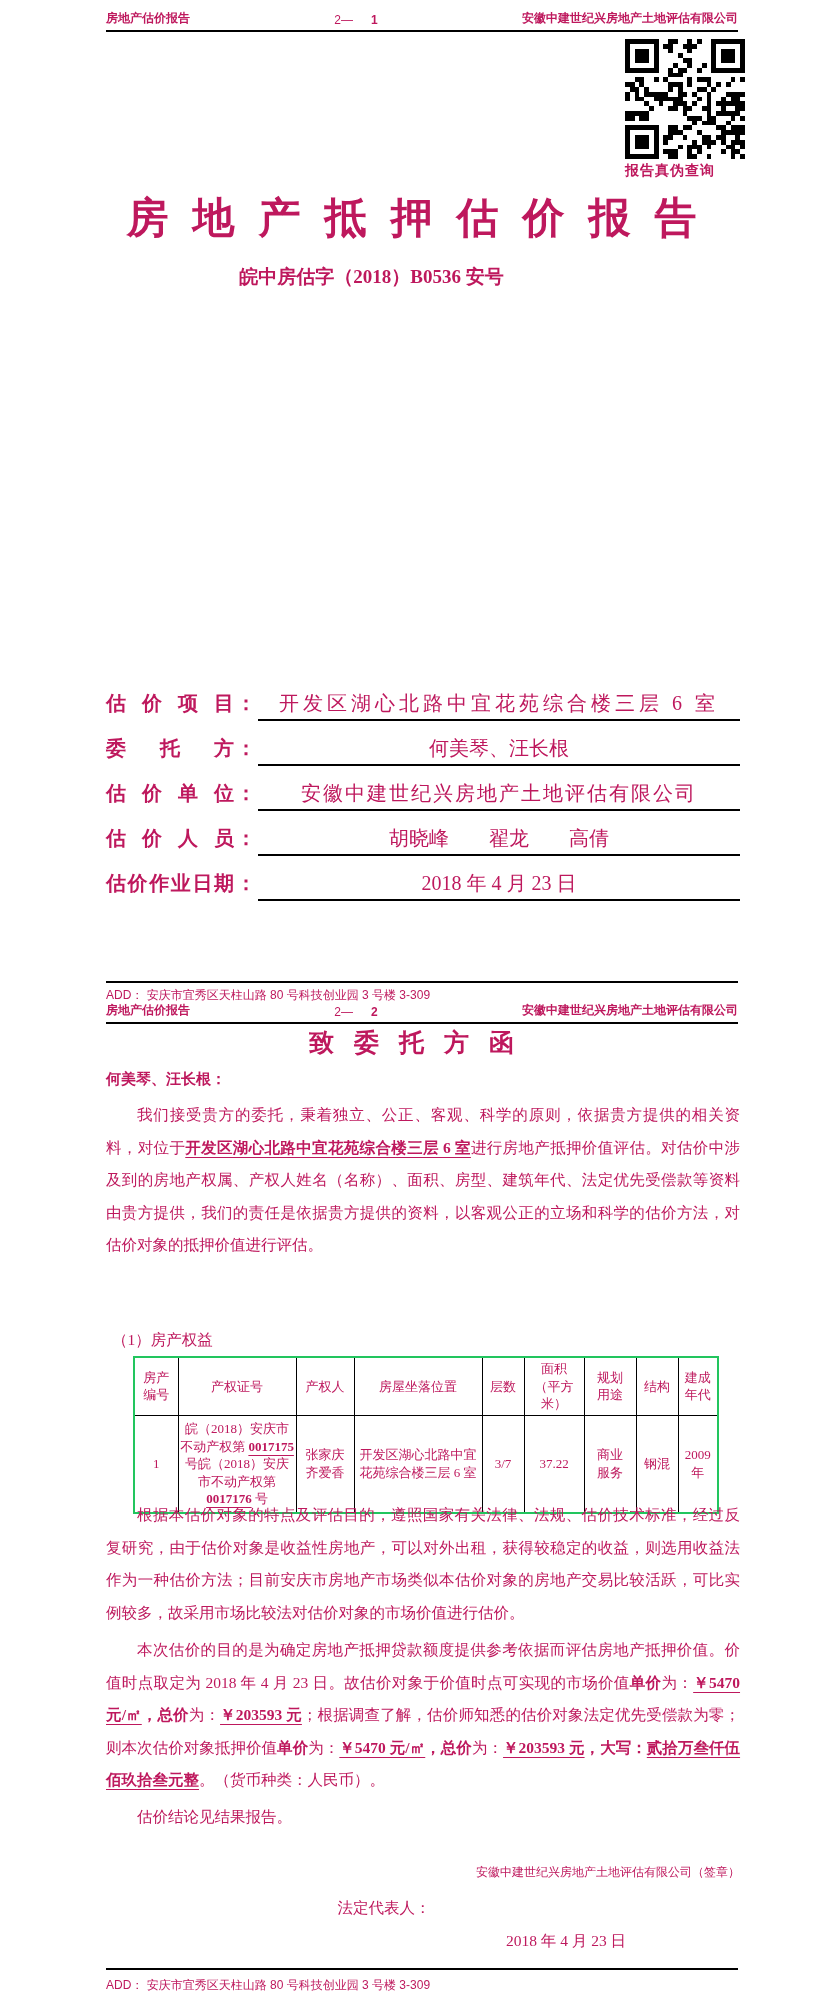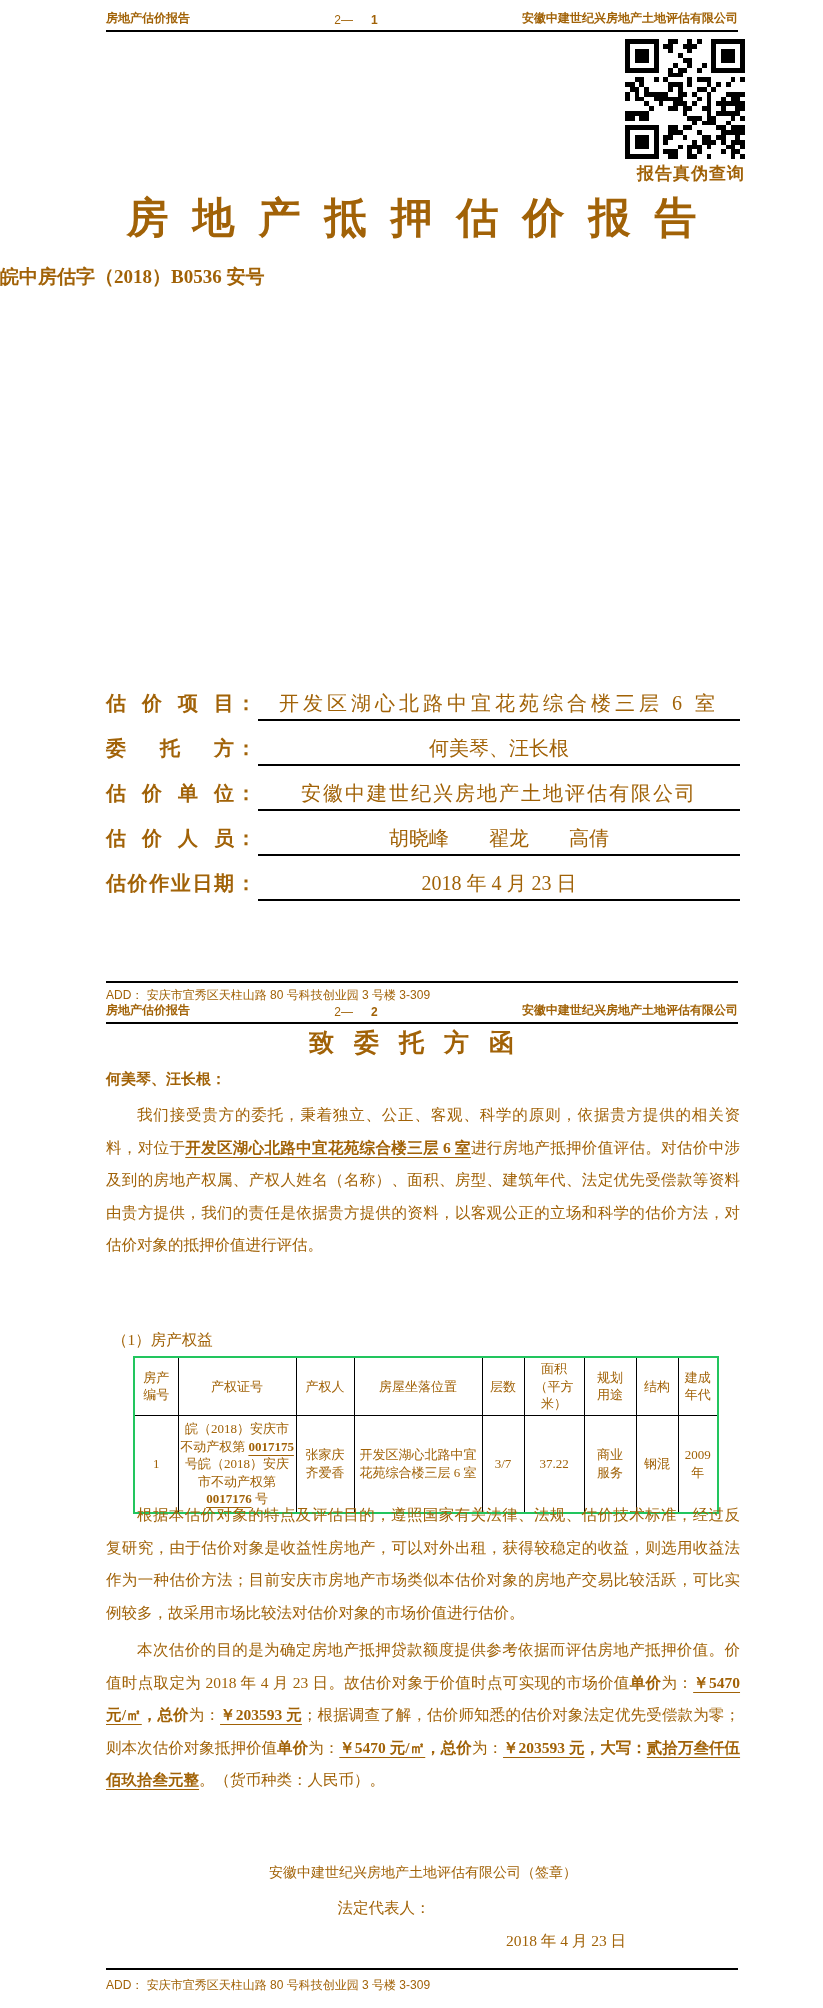--- a/index.html
+++ b/index.html
@@ -1,20 +1,20 @@
 <!DOCTYPE html>
 <html><head>
 <meta charset="utf-8">
 <style>
   html,body{margin:0;padding:0;background:#888;}
   .page{
     position:relative;
     width:823px;height:2008px;
     background:#ffffff;
-    color:#a16207;
+    color:#be185d;
     font-family:"Liberation Serif",serif;
     overflow:hidden;
   }
   .abs{position:absolute;}
   
   .run-header{
     left:106px;width:632px;
     display:flex;justify-content:space-between;align-items:flex-end;
     font-family:"Liberation Sans",sans-serif;
     font-size:12px;font-weight:bold;
@@ -26,33 +26,34 @@
   .run-footer-line{left:106px;width:632px;border-top:2px solid #000;height:0;}
   .run-footer{
     left:106px;width:632px;
     font-family:"Liberation Sans",sans-serif;
     font-size:12px;
   }
   
   .qr-box{left:625px;top:38px;width:120px;}
   .qr-caption{
     left:625px;top:162px;width:120px;
-    text-align:right;font-weight:bold;font-size:17px;
+    text-align:left;font-weight:bold;font-size:14px;
     font-family:"Liberation Sans",sans-serif;
     letter-spacing:1px;
   }
   .main-title{
     left:0;top:190px;width:823px;
     text-align:center;
     font-size:42px;font-weight:bold;
     letter-spacing:24px;text-indent:24px;
     font-family:"Liberation Serif",serif;
   }
   .doc-number{
     left:0;top:264px;width:743px;
+    text-align:center;
     font-size:19px;font-weight:bold;
   }
   .form-block{left:106px;top:690px;width:634px;}
   .form-row{display:flex;align-items:flex-start;height:31px;margin-bottom:14px;}
   .form-label{
     width:128px;font-size:20px;font-weight:bold;
     font-family:"Liberation Sans",sans-serif;
     text-align:justify;text-align-last:justify;
     white-space:nowrap;
   }
@@ -96,21 +97,21 @@
     text-align:center;vertical-align:middle;
     padding:2px 1px;
     font-weight:normal;
     white-space:pre-line;
     overflow:hidden;
   }
   .rights-table{border:2px solid #22c55e;}
   .rights-table thead tr{height:38px;}
   .rights-table tbody tr{height:98px;}
   
-  .sig-company{left:106px;top:1864px;width:634px;text-align:center;font-size:14px;}
+  .sig-company{left:106px;top:1864px;width:634px;text-align:right;font-size:12px;}
   .sig-rep{left:118px;top:1898px;width:634px;text-align:center;padding-right:102px;width:532px;font-size:15.5px;font-family:Liberation Mono, monospace;}
   .sig-date{left:106px;top:1931px;width:520px;text-align:right;font-size:15.5px;}
 </style>
 </head>
 <body>
 
 <div class="page">
 
   <div class="abs run-header" style="top:10px;">
     <span>房地产估价报告</span>
@@ -415,20 +416,21 @@
         <td>商业
 服务</td>
         <td>钢混</td>
         <td>2009 年</td>
       </tr>
     </tbody>
   </table>
 
   <div class="abs para p3">根据本估价对象的特点及评估目的，遵照国家有关法律、法规、估价技术标准，经过反复研究，由于估价对象是收益性房地产，可以对外出租，获得较稳定的收益，则选用收益法作为一种估价方法；目前安庆市房地产市场类似本估价对象的房地产交易比较活跃，可比实例较多，故采用市场比较法对估价对象的市场价值进行估价。</div>
   <div class="abs para p4"><span class="seg-n">本次估价的目的是为确定房地产抵押贷款额度提供参考依据而评估房地产抵押价值。价值时点取定为 2018 年 4 月 23 日。故估价对象于价值时点可实现的市场价值</span><span class="seg-b">单价</span><span class="seg-n">为：</span><span class="seg-bu">￥5470 元/㎡</span><span class="seg-b">，总价</span><span class="seg-n">为：</span><span class="seg-bu">￥203593 元</span><span class="seg-n">；根据调查了解，估价师知悉的估价对象法定优先受偿款为零；则本次估价对象抵押价值</span><span class="seg-b">单价</span><span class="seg-n">为：</span><span class="seg-bu">￥5470 元/㎡</span><span class="seg-b">，总价</span><span class="seg-n">为：</span><span class="seg-bu">￥203593 元</span><span class="seg-b">，大写：</span><span class="seg-bu">贰拾万叁仟伍佰玖拾叁元整</span><span class="seg-n">。（货币种类：人民币）。</span></div>
+  <div class="abs para p5">估价结论见结果报告。</div>
 
   <div class="abs sig-company">安徽中建世纪兴房地产土地评估有限公司（签章）</div>
   <div class="abs sig-rep">法定代表人：</div>
   <div class="abs sig-date">2018 年 4 月 23 日</div>
 
   <div class="abs run-footer-line" style="top:1968px;"></div>
   <div class="abs run-footer" style="top:1977px;">ADD： 安庆市宜秀区天柱山路 80 号科技创业园 3 号楼 3-309</div>
 
 </div>
 

